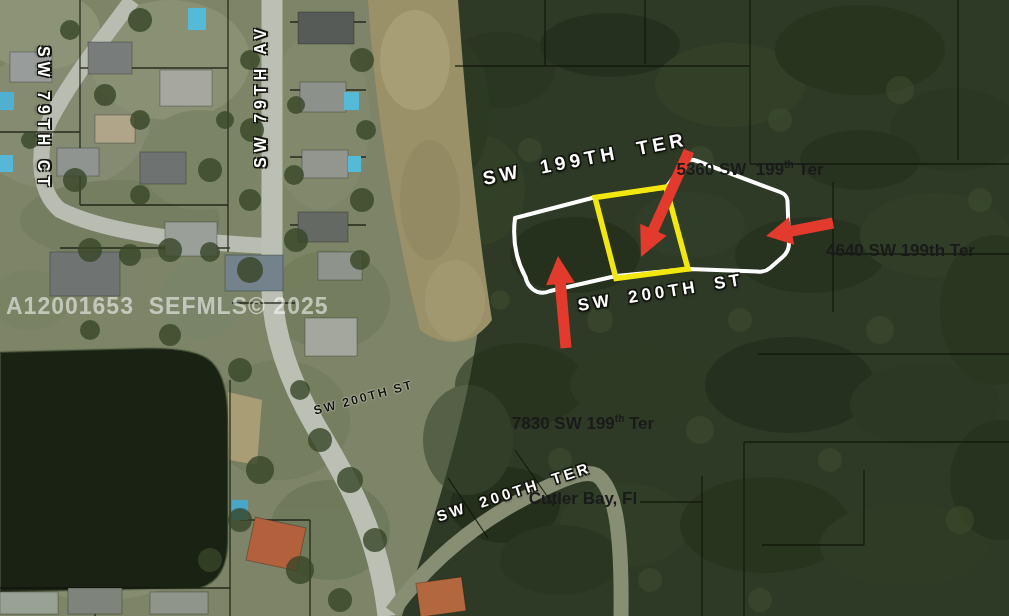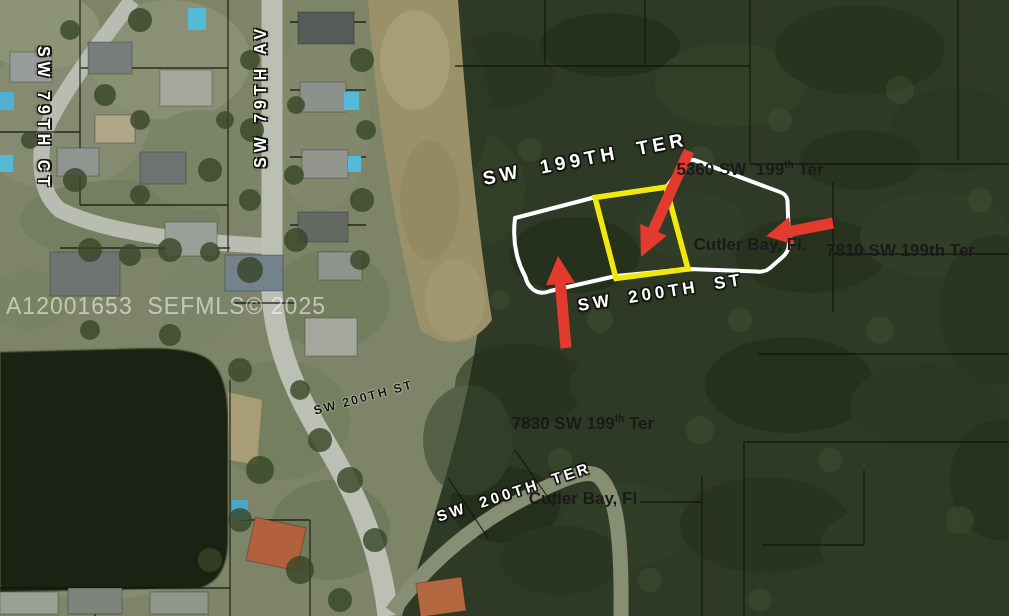--- a/index.html
+++ b/index.html
@@ -21,21 +21,21 @@
   #lbl-79ct{left:52px;top:46px;font-size:16px;letter-spacing:5px;
             transform:rotate(90deg);transform-origin:0 0;}
   #lbl-79av{left:252px;top:168px;font-size:16px;letter-spacing:5px;
             transform:rotate(-90deg);transform-origin:0 0;}
   .addr{position:absolute;text-align:center;font-weight:700;color:#1a1a1a;
         font-size:17px;line-height:25px;white-space:pre;}
   .addr sup{font-size:10px;font-weight:700;vertical-align:super;}
   #addr-7820{left:645px;top:102px;width:210px;}
   #addr-7810{left:798px;top:188px;width:205px;}
   #addr-7830{left:478px;top:356px;width:210px;}
-  #watermark{position:absolute;left:6px;top:293px;font-size:23px;font-weight:400;
+  #watermark{position:absolute;left:6px;top:293px;font-size:23px;font-weight:700;
              color:rgba(255,255,255,.55);letter-spacing:1px;white-space:pre;}
 </style>
 </head>
 <body>
 
 <div id="stage">
 
   <svg width="1009" height="616" viewBox="0 0 1009 616">
 
     <rect width="1009" height="616" fill="#7d8468"></rect>
@@ -233,25 +233,24 @@
 
   <div class="street" id="lbl-199ter">SW 199TH TER</div>
   <div class="street" id="lbl-200st-w">SW 200TH ST</div>
   <div class="street" id="lbl-200ter">SW 200TH TER</div>
   <div id="lbl-200st-b" class="street">SW 200TH ST</div>
   <div class="street" id="lbl-79ct">SW 79TH CT</div>
   <div class="street" id="lbl-79av">SW 79TH AV</div>
 
   <div class="addr" id="addr-7820">
     <div><span>5360 SW  199</span><sup>th</sup><span> Ter</span></div>
-    <div>Cutler Bay, Fl.</div>
   </div>
 
   <div class="addr" id="addr-7810">
-    <div>7810 SW 199th Ter</div>
+    <div>4640 SW 199th Ter</div>
   </div>
 
   <div class="addr" id="addr-7830">
     <div><span>7830 SW 199</span><sup>th</sup><span> Ter</span></div>
     <div>Cutler Bay, Fl</div>
   </div>
 
   <div id="watermark">A12001653  SEFMLS© 2025</div>
 </div>
 

